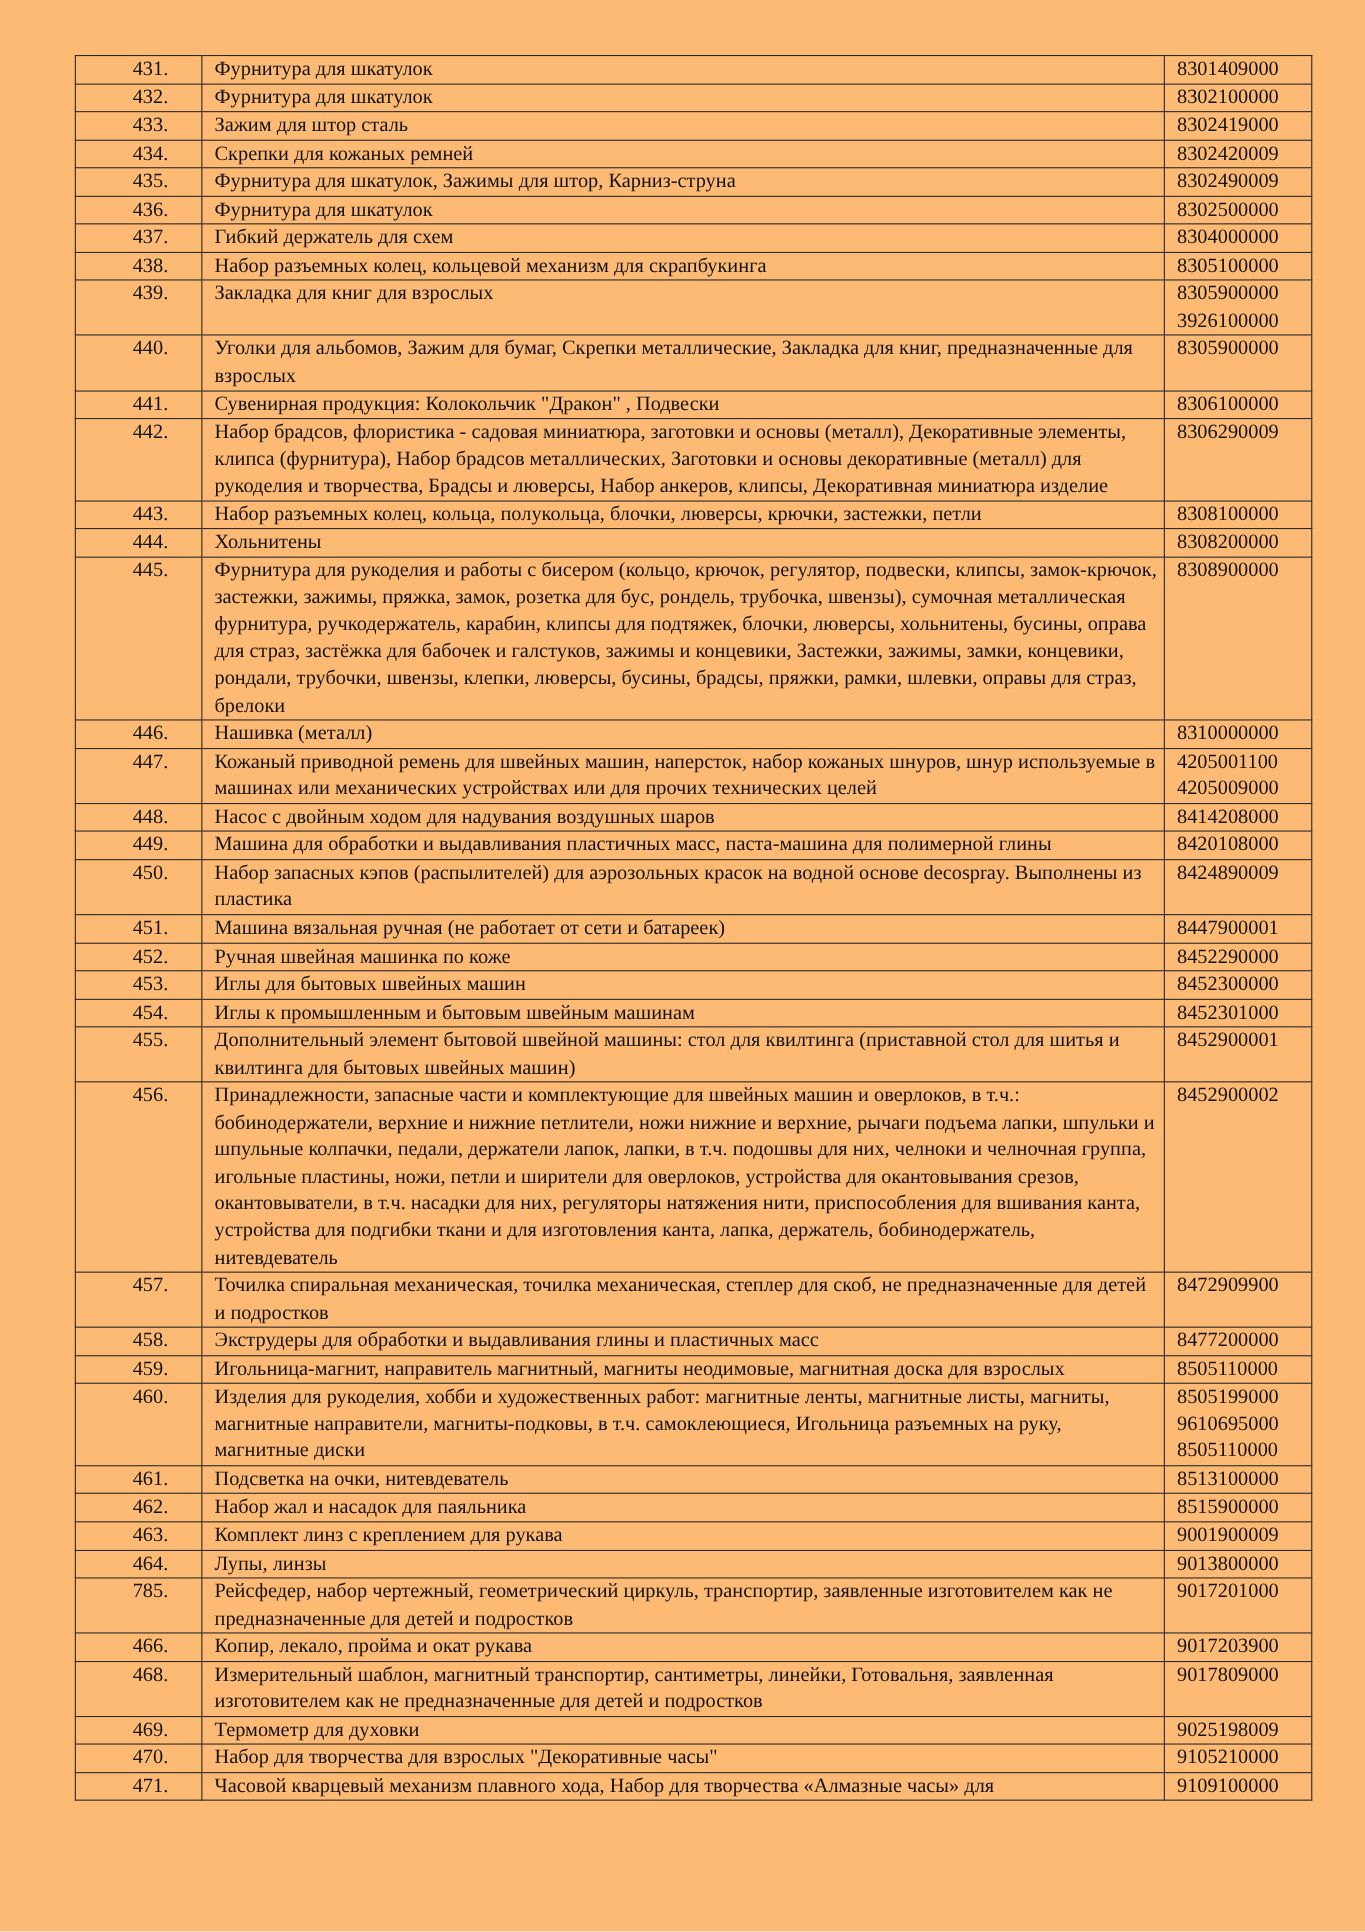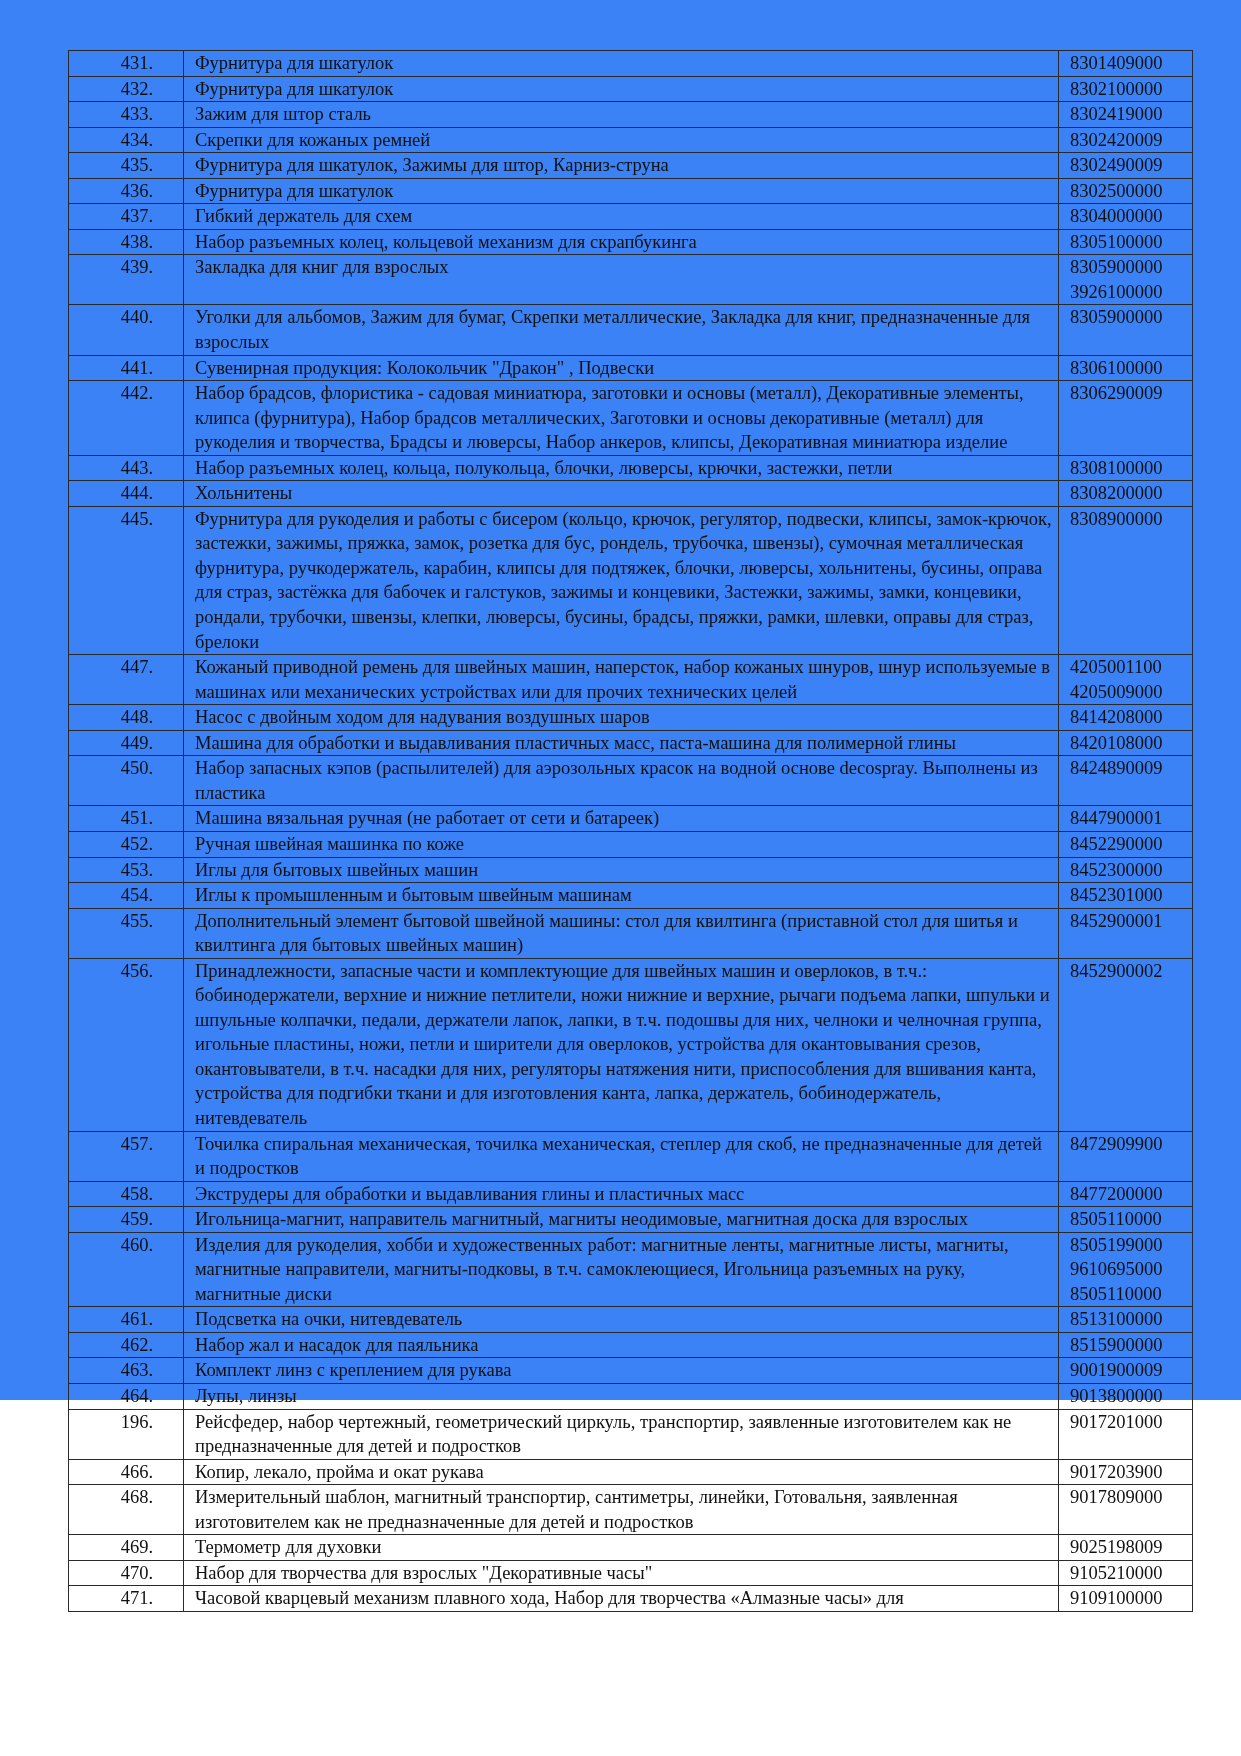--- a/index.html
+++ b/index.html
@@ -1,17 +1,17 @@
 <!DOCTYPE html>
 <html><head>
 <meta charset="utf-8">
 <style>
   html, body { margin: 0; padding: 0; background: #ffffff; }
   body { width: 1241px; height: 1756px; position: relative; overflow: hidden; }
-  .page { position: absolute; left: 0; top: 0; width: 1241px; height: 1400px; background: #3b82f6; text-decoration: underline; }
+  .page { position: absolute; left: 0; top: 0; width: 1241px; height: 1756px; background: #fdba74; text-decoration: underline; }
   table.reg {
     position: absolute; left: 68px; top: 50px; width: 1124px;
     border-collapse: collapse; table-layout: fixed;
     font-family: "Liberation Serif", "DejaVu Serif", serif;
     font-size: 18.5px; line-height: 24.55px; color: #111;
   }
   table.reg td { border: 1.3px solid #2a2a2a; padding: 0 0 0 0; vertical-align: top; }
   col.c-num { width: 115px; }
   col.c-desc { width: 875px; }
   col.c-code { width: 134px; }
@@ -132,20 +132,27 @@
           </td>
         </tr>
         <tr>
           <td class="num">445.</td>
           <td class="desc">Фурнитура для рукоделия и работы с бисером (кольцо, крючок, регулятор, подвески, клипсы, замок-крючок, застежки, зажимы, пряжка, замок, розетка для бус, рондель, трубочка, швензы), сумочная металлическая фурнитура, ручкодержатель, карабин, клипсы для подтяжек, блочки, люверсы, хольнитены, бусины, оправа для страз, застёжка для  бабочек и галстуков,  зажимы и концевики, Застежки, зажимы, замки, концевики, рондали, трубочки, швензы, клепки, люверсы, бусины, брадсы, пряжки, рамки, шлевки, оправы для страз, брелоки</td>
           <td class="code">
             <span class="line">8308900000</span>
           </td>
         </tr>
         <tr>
+          <td class="num">446.</td>
+          <td class="desc">Нашивка (металл)</td>
+          <td class="code">
+            <span class="line">8310000000</span>
+          </td>
+        </tr>
+        <tr>
           <td class="num">447.</td>
           <td class="desc">Кожаный приводной ремень для  швейных машин, наперсток, набор кожаных шнуров, шнур используемые в машинах или механических устройствах или для прочих технических целей</td>
           <td class="code">
             <span class="line">4205001100</span>
             <span class="line">4205009000</span>
           </td>
         </tr>
         <tr>
           <td class="num">448.</td>
           <td class="desc">Насос с двойным ходом для надувания воздушных шаров</td>
@@ -261,21 +268,21 @@
           </td>
         </tr>
         <tr>
           <td class="num">464.</td>
           <td class="desc">Лупы, линзы</td>
           <td class="code">
             <span class="line">9013800000</span>
           </td>
         </tr>
         <tr>
-          <td class="num">196.</td>
+          <td class="num">785.</td>
           <td class="desc">Рейсфедер, набор чертежный, геометрический циркуль, транспортир, заявленные изготовителем как не предназначенные для детей и подростков</td>
           <td class="code mid">
             <span class="line">9017201000</span>
           </td>
         </tr>
         <tr>
           <td class="num">466.</td>
           <td class="desc">Копир, лекало, пройма и окат рукава</td>
           <td class="code">
             <span class="line">9017203900</span>

